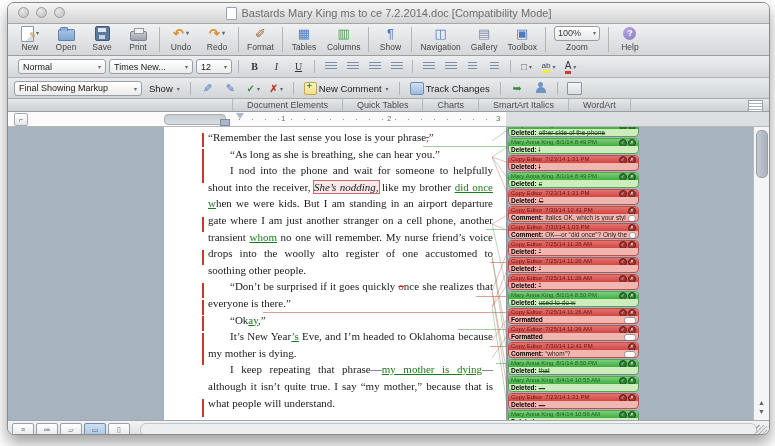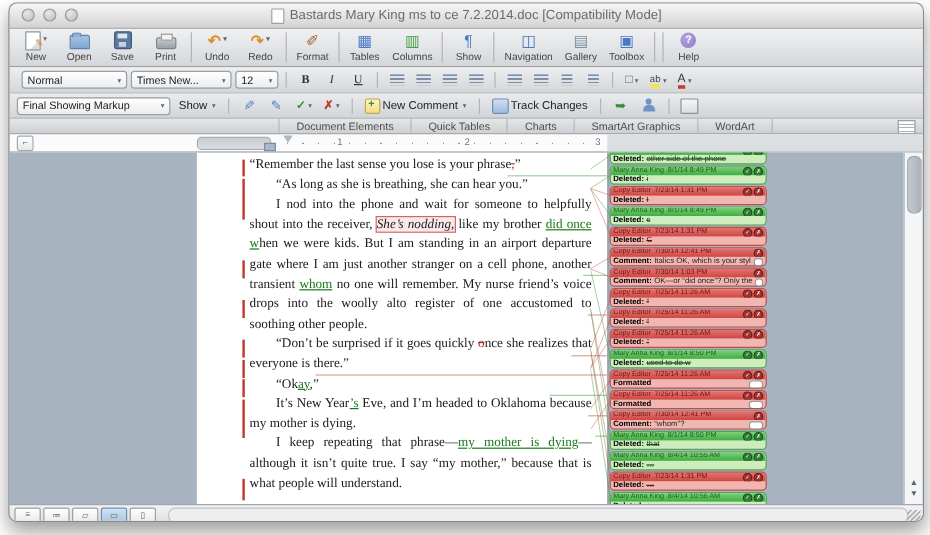--- a/index.html
+++ b/index.html
@@ -186,20 +186,29 @@
       </div>
     <div class="tb">
       <span class="ic glyph-gy">▤</span>
       <span class="lb">Gallery</span>
       </div>
     <div class="tb">
       <span class="ic glyph-bl">▣</span>
       <span class="lb">Toolbox</span>
       </div>
     <div class="sep"></div>
+    <div class="tb">
+      <span class="ic">
+          <span class="zoomsel">
+            <span>100%</span>
+            <span class="dd">▾</span>
+          </span>
+        </span>
+      <span class="lb">Zoom</span>
+      </div>
     <div class="sep"></div>
     <div class="tb">
       <span class="ic">
           <span class="helpic">?</span>
         </span>
       <span class="lb">Help</span>
       </div>
   </div>
 
   <div class="fmtrow">
@@ -306,21 +315,21 @@
     <div class="btn">
         <span class="frameic"></span>
       </div>
   </div>
 
   <div class="tabbar">
     <div class="tabspacer"></div>
     <div class="gtab">Document Elements</div>
     <div class="gtab">Quick Tables</div>
     <div class="gtab">Charts</div>
-    <div class="gtab">SmartArt Graphics</div>
+    <div class="gtab">SmartArt Italics</div>
     <div class="gtab">WordArt</div>
     <div class="galllist"></div>
   </div>
 
   <div class="ruler">
     <div class="tabsel">⌐</div>
     <div class="rmargin"></div>
     <div class="rmargin2"></div>
     <div class="rdots"></div>
     <div class="indent1"></div>

